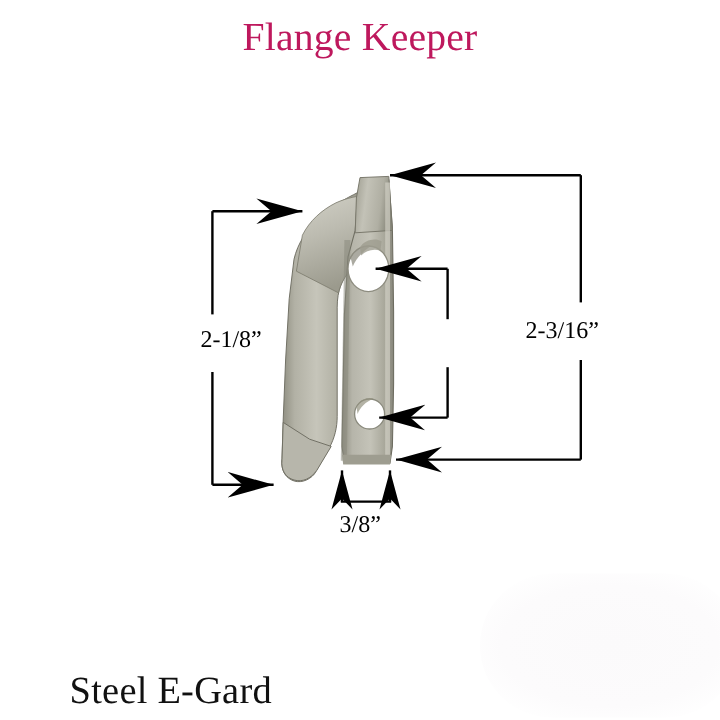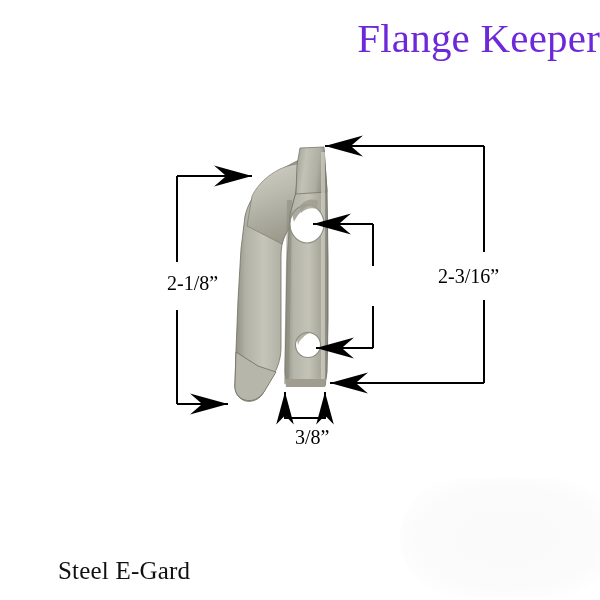--- a/index.html
+++ b/index.html
@@ -16,33 +16,33 @@
     width: 600px;
     height: 600px;
     background: #ffffff;
     overflow: hidden;
   }
   #title {
     position: absolute;
     top: 14px;
     left: 0;
     width: 600px;
-    text-align: right;
-    font-family: "Liberation Serif", serif;
-    font-size: 41px;
+    text-align: center;
+    font-family: "Liberation Serif", serif;
+    font-size: 33px;
     font-weight: 400;
-    color: #6d28d9;
+    color: #be185d;
     letter-spacing: 0.2px;
   }
   #caption {
     position: absolute;
     left: 58px;
     top: 557px;
     font-family: "Liberation Serif", serif;
-    font-size: 25px;
+    font-size: 32px;
     font-weight: 400;
     color: #111111;
     letter-spacing: 0.2px;
   }
   #drawing {
     position: absolute;
     left: 0;
     top: 0;
     width: 600px;
     height: 600px;
@@ -50,21 +50,21 @@
   .dim-label {
     position: absolute;
     font-family: "Liberation Serif", serif;
     font-size: 20px;
     color: #000000;
     white-space: nowrap;
   }
   #dim-left-label  { left: 167px; top: 272px; }
   #dim-mid-label   { left: 338px; top: 275px; }
   #dim-right-label { left: 438px; top: 265px; }
-  #dim-bot-label   { left: 283px; top: 426px; margin-left: 12px; }
+  #dim-bot-label   { left: 283px; top: 426px; }
 </style>
 </head>
 <body>
 
 <div id="page">
 
   <div id="title">Flange Keeper</div>
 
   <svg id="drawing" viewBox="0 0 600 600">
 

